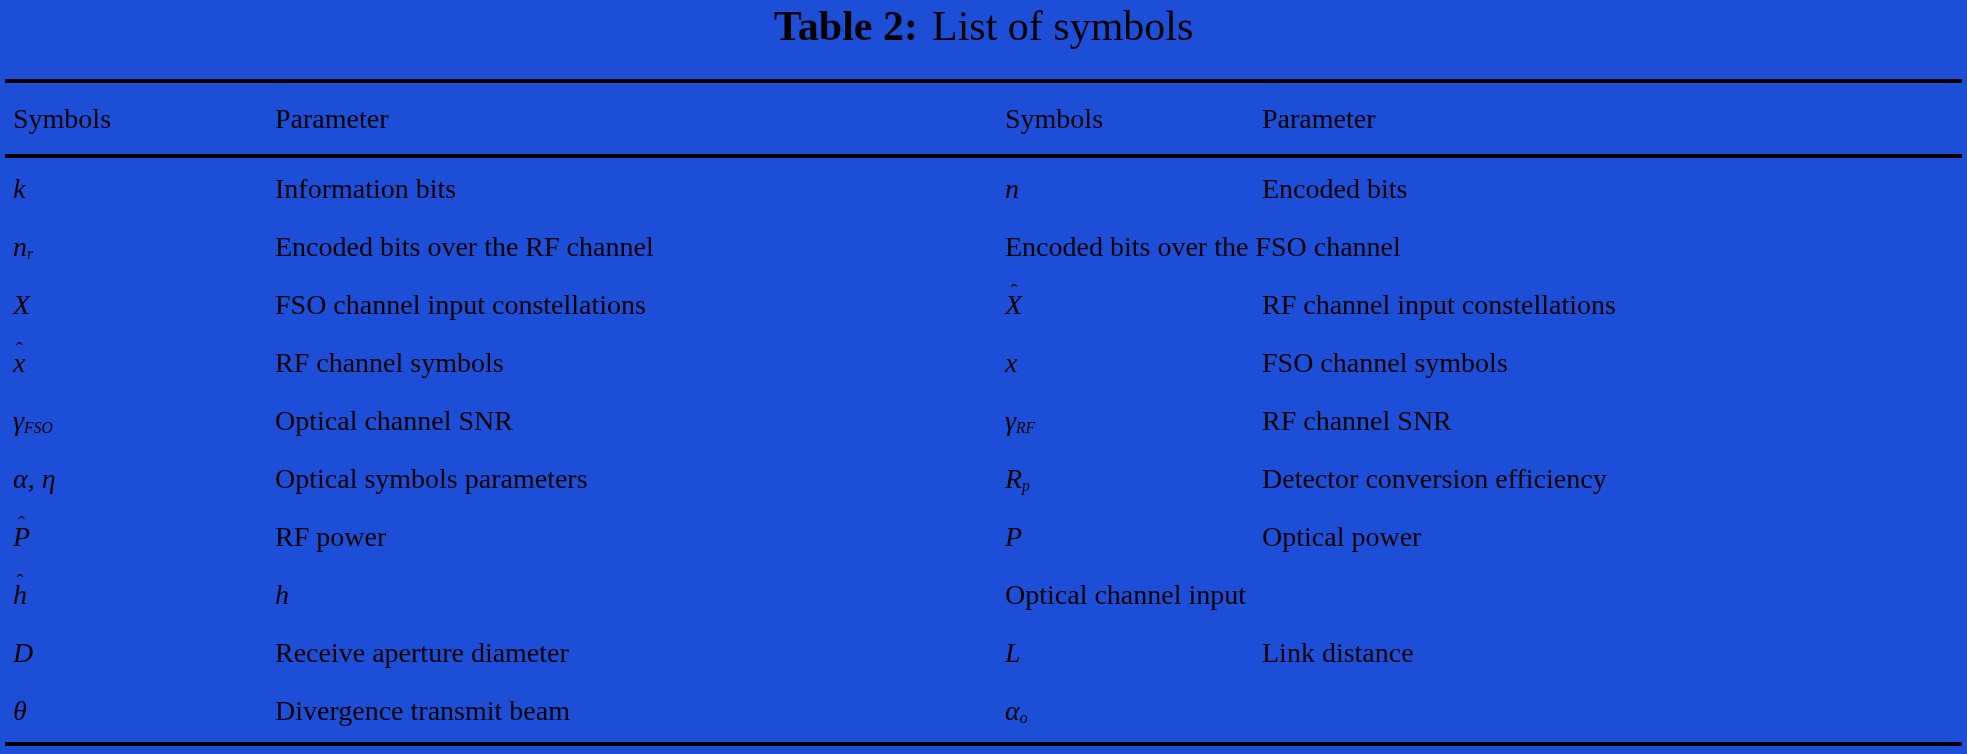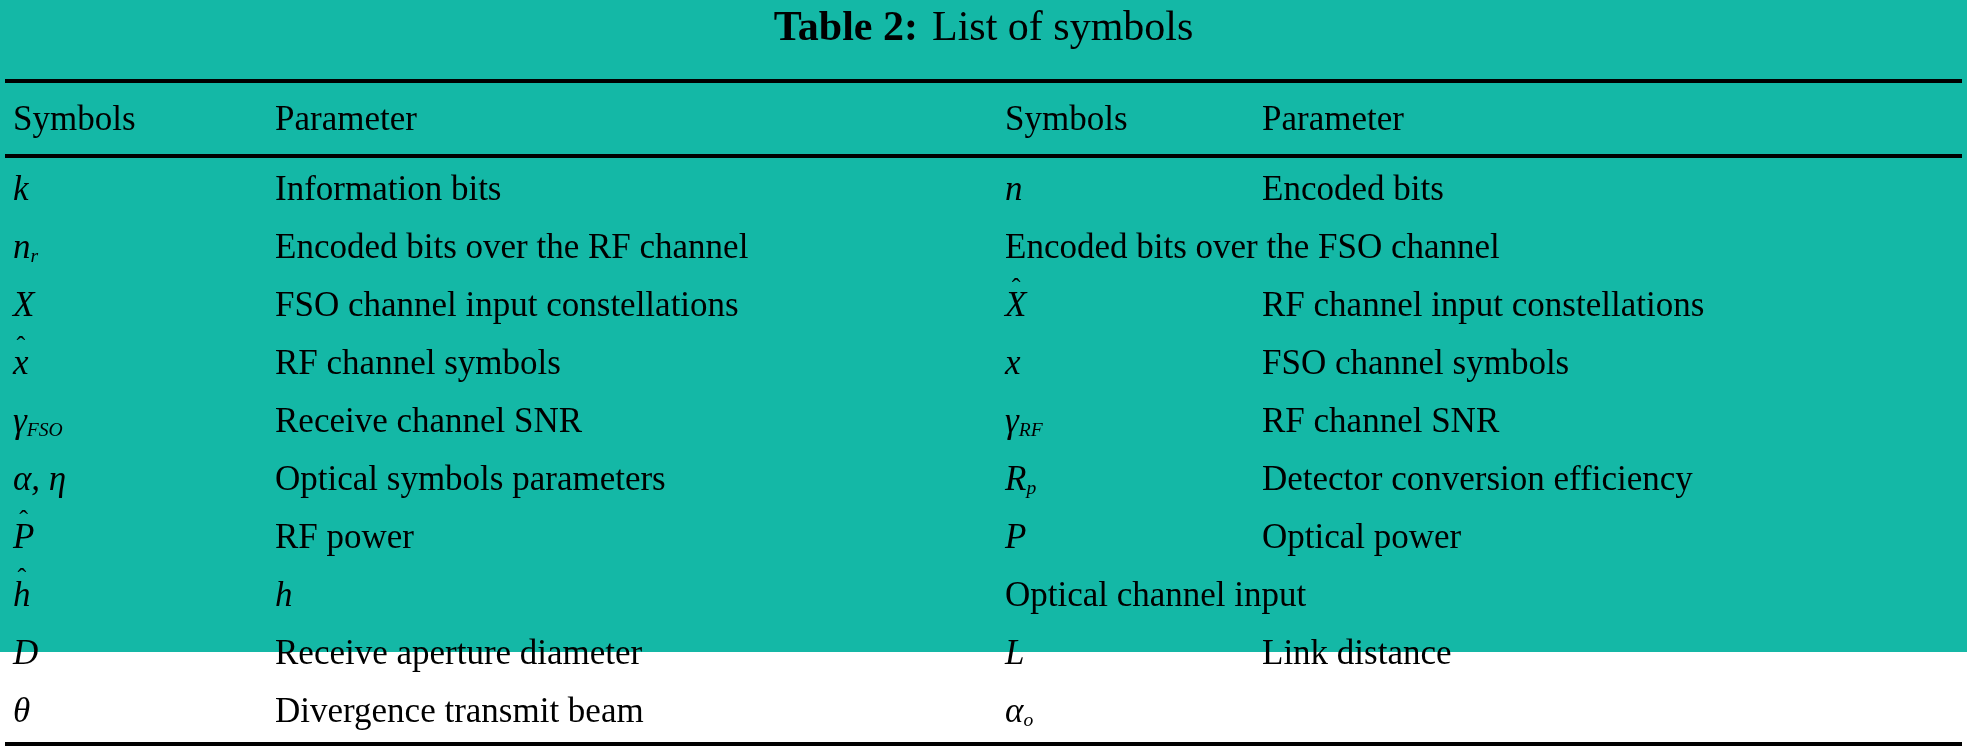--- a/index.html
+++ b/index.html
@@ -8,22 +8,22 @@
     background: #ffffff;
     width: 1967px;
     height: 754px;
     overflow: hidden;
     font-family: "Liberation Serif", "DejaVu Serif", serif;
     color: #000000;
   }
   .page {
     position: relative;
     width: 1967px;
-    height: 652px;
-    background: #14b8a6;
+    height: 754px;
+    background: #1d4ed8;
   }
   
   .caption {
     position: absolute;
     top: 0px;
     left: 0;
     width: 100%;
     text-align: center;
     font-size: 42px;
     line-height: 52px;
@@ -48,21 +48,21 @@
     align-items: center;
   }
   .thead {
     height: 71px;
     border-bottom: 4px solid #000;
     font-size: 44px;
   }
   .tbody { padding: 2px 0 2px 0; }
   .tbody .grid-row { height: 58px; }
   .cell {
-    font-size: 35px;
+    font-size: 28px;
     white-space: nowrap;
     overflow: visible;
   }
   
   .sym { font-style: italic; }
   .sym-base { font-style: italic; }
   .cal { font-style: italic; letter-spacing: 1px; }
   .hatwrap { position: relative; display: inline-block; }
   .hat-mark {
     position: absolute;
@@ -117,21 +117,21 @@
           <div class="cell">RF channel input constellations</div>
         </div>
         <div class="grid-row">
           <div class="cell"><span class="sym"><span class="hatwrap"><span class="hat-mark">ˆ</span><span class="sym-base">x</span></span></span></div>
           <div class="cell">RF channel symbols</div>
           <div class="cell"><span class="sym"><span class="sym-base">x</span></span></div>
           <div class="cell">FSO channel symbols</div>
         </div>
         <div class="grid-row">
           <div class="cell"><span class="sym"><span class="sym-base">γ</span><span class="sym-sub">FSO</span></span></div>
-          <div class="cell">Receive channel SNR</div>
+          <div class="cell">Optical channel SNR</div>
           <div class="cell"><span class="sym"><span class="sym-base">γ</span><span class="sym-sub">RF</span></span></div>
           <div class="cell">RF channel SNR</div>
         </div>
         <div class="grid-row">
           <div class="cell"><span class="sym"><span class="sym-base">α, η</span></span></div>
           <div class="cell">Optical symbols parameters</div>
           <div class="cell"><span class="sym"><span class="sym-base">R</span><span class="sym-sub">p</span></span></div>
           <div class="cell">Detector conversion efficiency</div>
         </div>
         <div class="grid-row">

